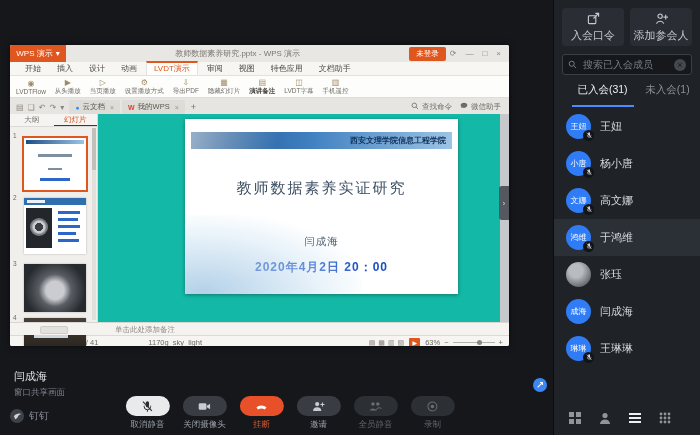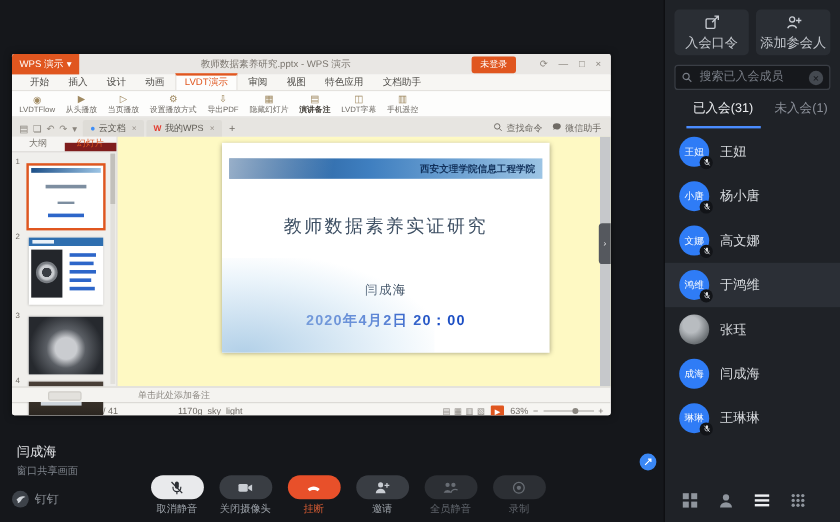--- a/index.html
+++ b/index.html
@@ -51,21 +51,21 @@
   .presenter{position:absolute;left:14px;top:369px;}
   .presenter .pname{font-size:11px;color:#e4e6e9;}
   .presenter .pstat{font-size:8.5px;color:#7c828a;margin-top:3px;}
   .expand-btn{position:absolute;left:533px;top:378px;width:14px;height:14px;border-radius:50%;background:#3a87f5;display:flex;align-items:center;justify-content:center;cursor:pointer;}
   .expand-btn svg{width:8px;height:8px;}
   
   .wps{position:absolute;left:10px;top:45px;width:499px;height:301px;background:#f2f1ef;border-radius:2px;overflow:hidden;box-shadow:0 0 6px rgba(0,0,0,.5);font-family:"Liberation Sans",sans-serif;}
   .w-title{height:17px;background:#e9e7e4;display:flex;align-items:center;}
   .w-badge{width:56px;height:17px;background:#e0561f;color:#fff;font-size:8px;display:flex;align-items:center;justify-content:center;gap:3px;flex:none;cursor:pointer;}
   .w-ttext{flex:1;text-align:center;font-size:8px;color:#7b766f;white-space:nowrap;overflow:hidden;}
-  .w-login{background:#e0561f;color:#fff;font-size:7.5px;padding:2px 7px;border-radius:2px;margin-right:20px;cursor:pointer;flex:none;}
+  .w-login{background:#e0561f;color:#fff;font-size:7.5px;padding:2px 7px;border-radius:2px;margin-right:4px;cursor:pointer;flex:none;}
   .w-ctrls{display:flex;gap:9px;margin-right:8px;flex:none;color:#8a857e;font-size:8px;}
   .w-ctrls span{cursor:pointer;}
   .w-tabs{height:13px;background:#f7f6f3;border-bottom:1px solid #e4e2de;display:flex;align-items:flex-end;padding-left:8px;gap:2px;}
   .w-tab{font-size:8px;color:#4c4a46;padding:1px 7px 1px;cursor:pointer;}
   .w-tab.active{color:#e0561f;background:#fdfdfc;border:1px solid #e4e2de;border-bottom:none;border-top:2px solid #e0561f;padding-top:0;}
   .w-ribbon{height:21px;background:#fdfdfc;border-bottom:1px solid #dfddd9;display:flex;align-items:center;padding-left:6px;gap:9px;}
   .rb{display:flex;flex-direction:column;align-items:center;gap:0;cursor:pointer;}
   .rb .ric{font-size:8px;line-height:9px;color:#a08a62;}
   .rb .rlb{font-size:6.5px;color:#6e6a64;white-space:nowrap;}
   .rb.em .rlb{color:#3f3b35;font-weight:bold;}
@@ -77,27 +77,27 @@
   .doc-tab .tx{color:#9a958e;font-size:7px;margin-left:2px;}
   .doc-tab.active{background:#f8e7c6;color:#8a5317;border:1px solid #e7c693;border-bottom:none;}
   .newtab{font-size:9px;color:#716d66;margin:0 4px 2px;cursor:pointer;}
   .dt-right{margin-left:auto;display:flex;align-items:center;gap:8px;margin-right:8px;margin-bottom:2px;font-size:7.5px;color:#6f6b65;}
   .dt-right .qa{display:flex;align-items:flex-start;gap:3px;cursor:pointer;}
   .dt-right svg{width:8px;height:8px;}
   .w-content{height:208px;display:flex;}
   .panel{width:87px;background:#f0efec;border-right:1px solid #dcdad6;position:relative;flex:none;}
   .p-tabs{height:12px;display:flex;border-bottom:1px solid #dcdad6;background:#f5f4f2;}
   .p-tab{flex:1;font-size:7.5px;color:#7a766f;text-align:center;line-height:12px;cursor:pointer;}
-  .p-tab.active{color:#d9531e;border-bottom:7px solid #7f1d1d;}
+  .p-tab.active{color:#d9531e;border-bottom:1px solid #7f1d1d;}
   .thumb-num{position:absolute;left:3px;font-size:6.5px;color:#6e6a64;}
   .thumb{position:absolute;left:14px;width:62px;background:#fff;box-shadow:0 0 2px rgba(0,0,0,.25);cursor:pointer;}
   .thumb.sel{outline:2px solid #e0561f;}
   .p-scroll{position:absolute;right:1px;top:14px;bottom:2px;width:4px;background:#e2e0dc;}
   .p-scroll i{position:absolute;top:0;left:0;width:4px;height:42px;background:#c2c0bb;}
-  .slide-zone{flex:1;background:#fef9c3;position:relative;}
+  .slide-zone{flex:1;background:#14b8a6;position:relative;}
   .slide{position:absolute;left:87px;top:5px;width:273px;height:175px;background:#fff;box-shadow:0 1px 4px rgba(0,0,0,.35);overflow:hidden;}
   .slide::after{content:"";position:absolute;left:0;bottom:0;width:65%;height:45%;background:radial-gradient(ellipse at 10% 100%,rgba(165,200,228,.85),rgba(205,228,244,.4) 55%,transparent 75%);}
   .band{position:absolute;left:6px;right:6px;top:13px;height:17px;background:linear-gradient(90deg,#1c4f88,#3f7fc0 45%,#9cc4e4);display:flex;align-items:center;justify-content:flex-end;padding-right:6px;box-sizing:border-box;}
   .band::before{content:"";position:absolute;left:0;top:0;width:55%;height:100%;background:linear-gradient(100deg,rgba(255,255,255,.55),transparent 60%);}
   .band span{font-size:8px;font-weight:bold;color:#12325c;position:relative;}
   .s-title{position:absolute;top:60px;width:100%;text-align:center;font-family:"DejaVu Serif",serif;font-size:15px;color:#3d4f63;letter-spacing:2px;}
   .s-author{position:absolute;top:116px;width:100%;text-align:center;font-size:10.5px;color:#3d4f63;letter-spacing:1px;}
   .s-date{position:absolute;top:140px;width:100%;text-align:center;font-size:12px;font-weight:bold;color:#1b4ec4;letter-spacing:1px;}
   .rail{position:absolute;right:0;top:0;bottom:0;width:9px;background:#c6c8cb;}
   .rail-handle{position:absolute;right:0;top:72px;width:10px;height:34px;background:#55585e;border-radius:3px 0 0 3px;color:#e8e9ea;font-size:7px;display:flex;align-items:center;justify-content:center;cursor:pointer;}

